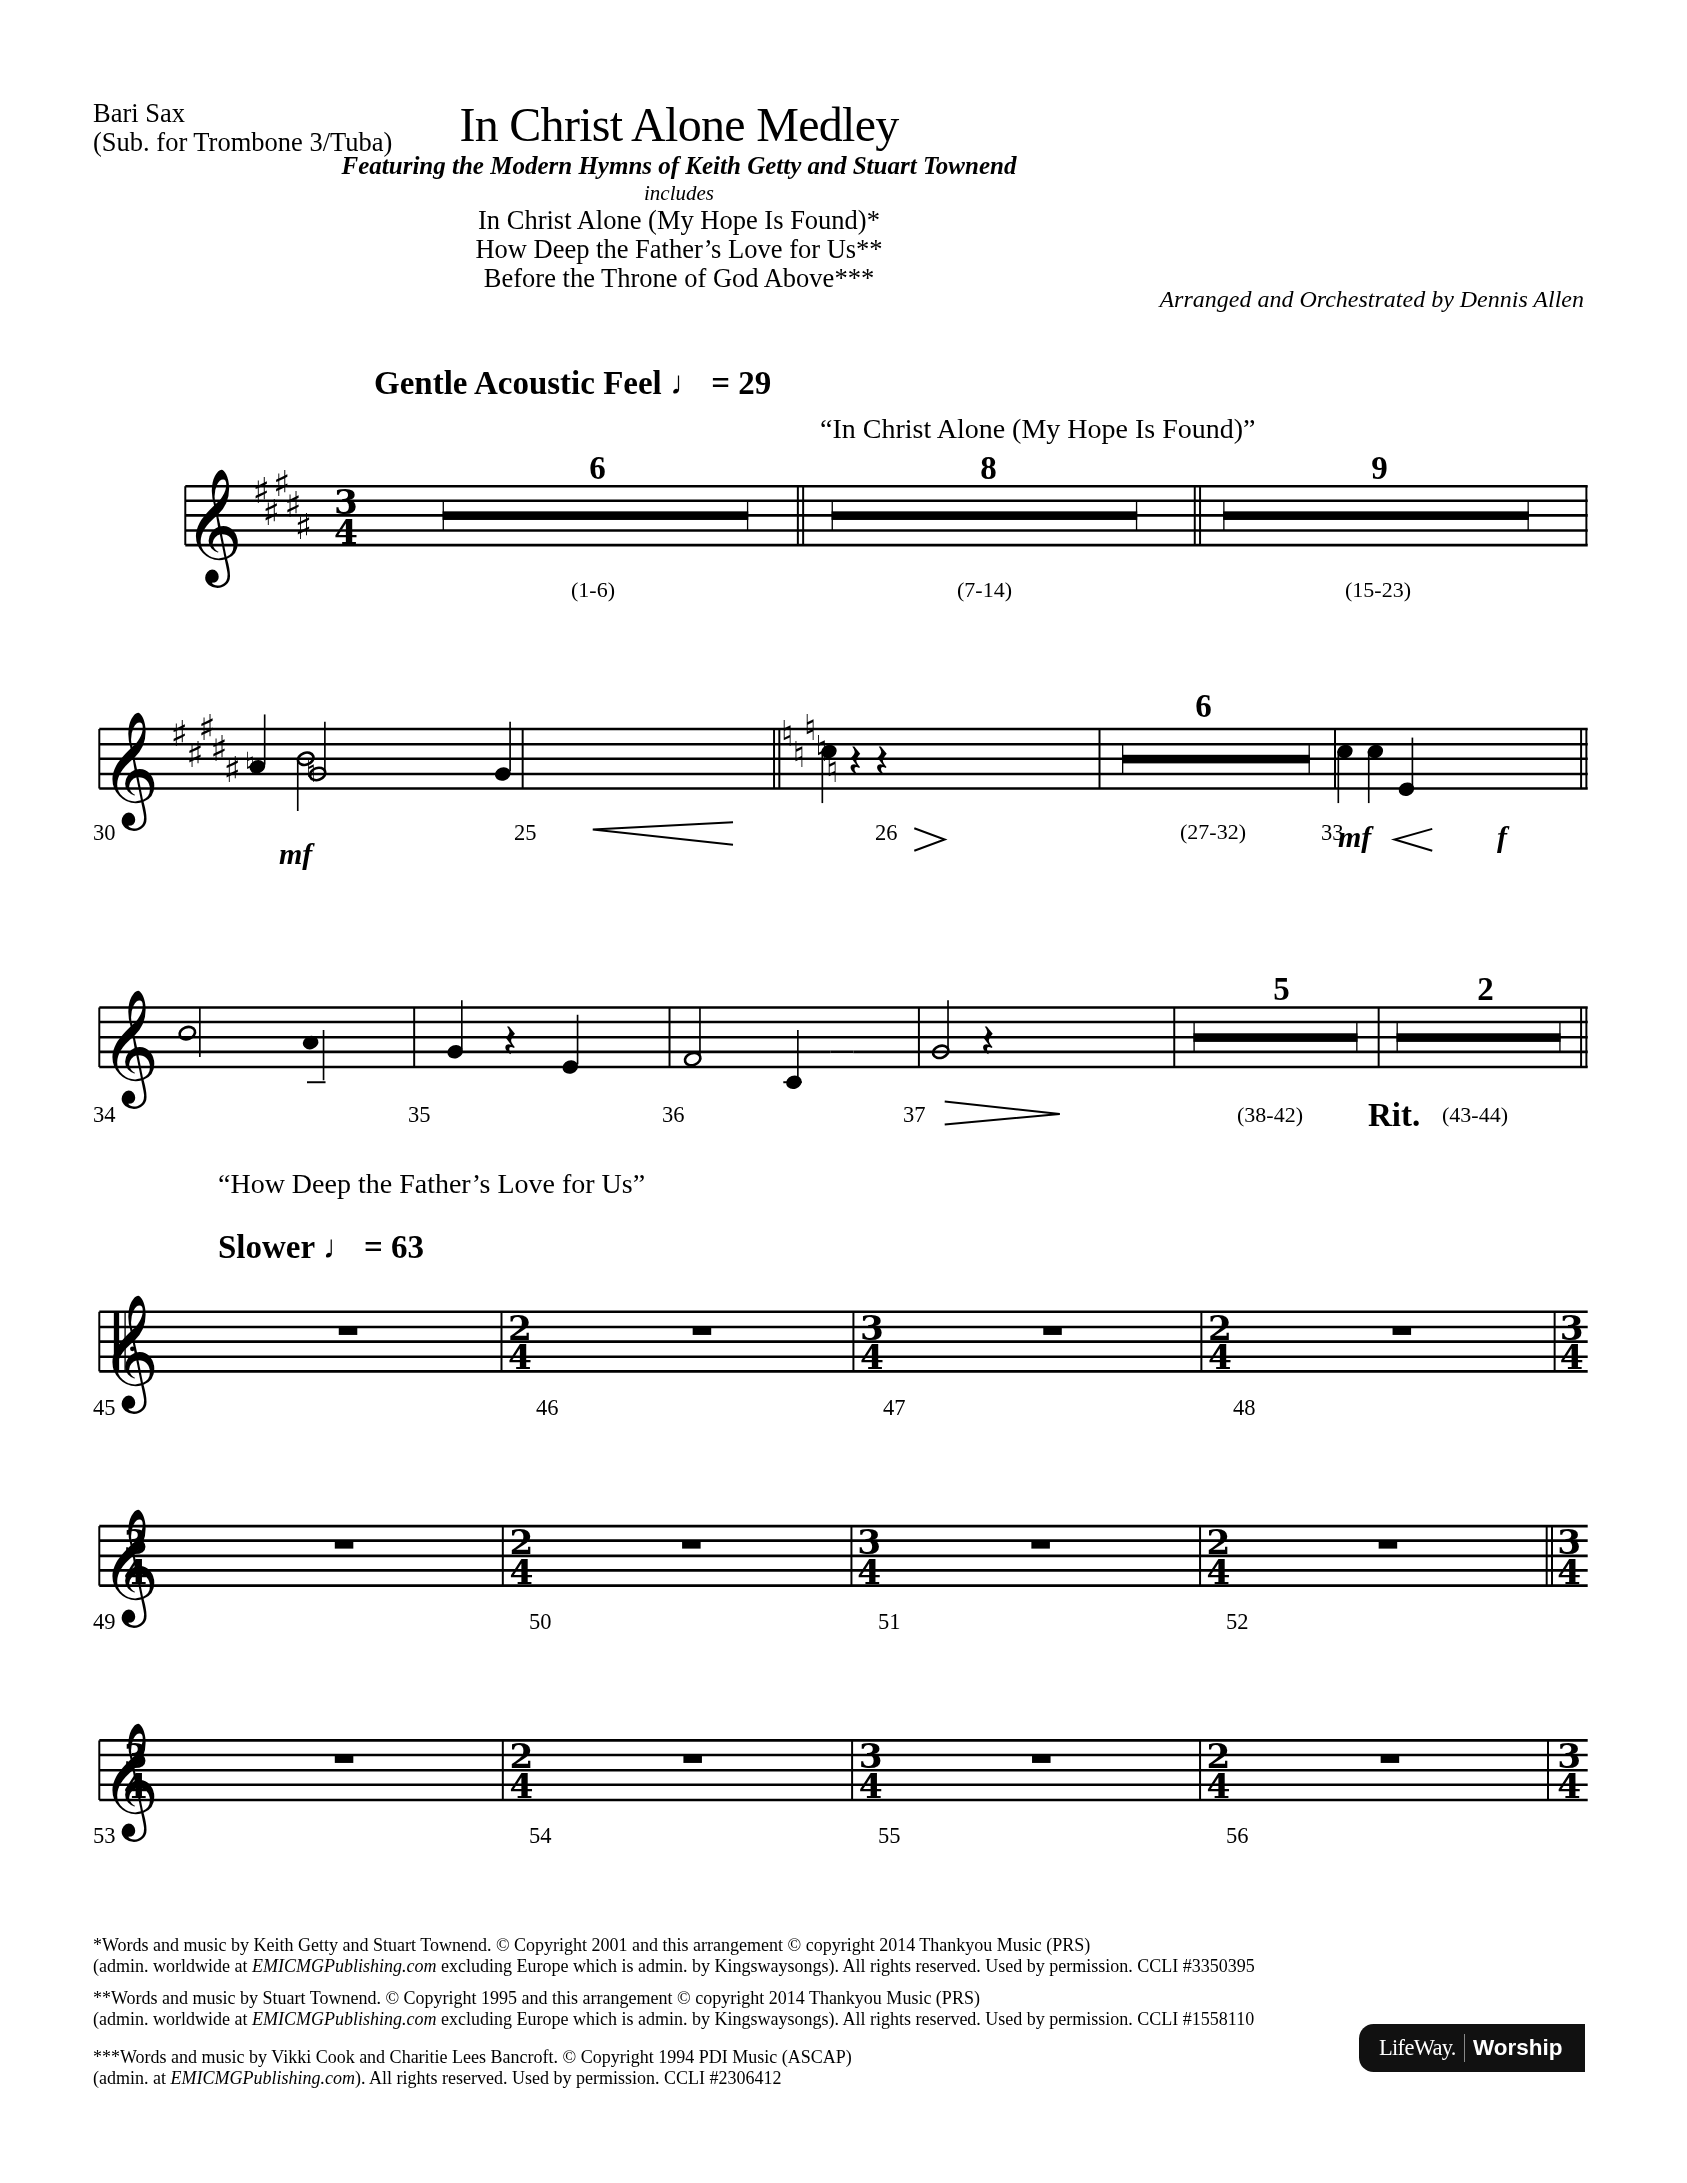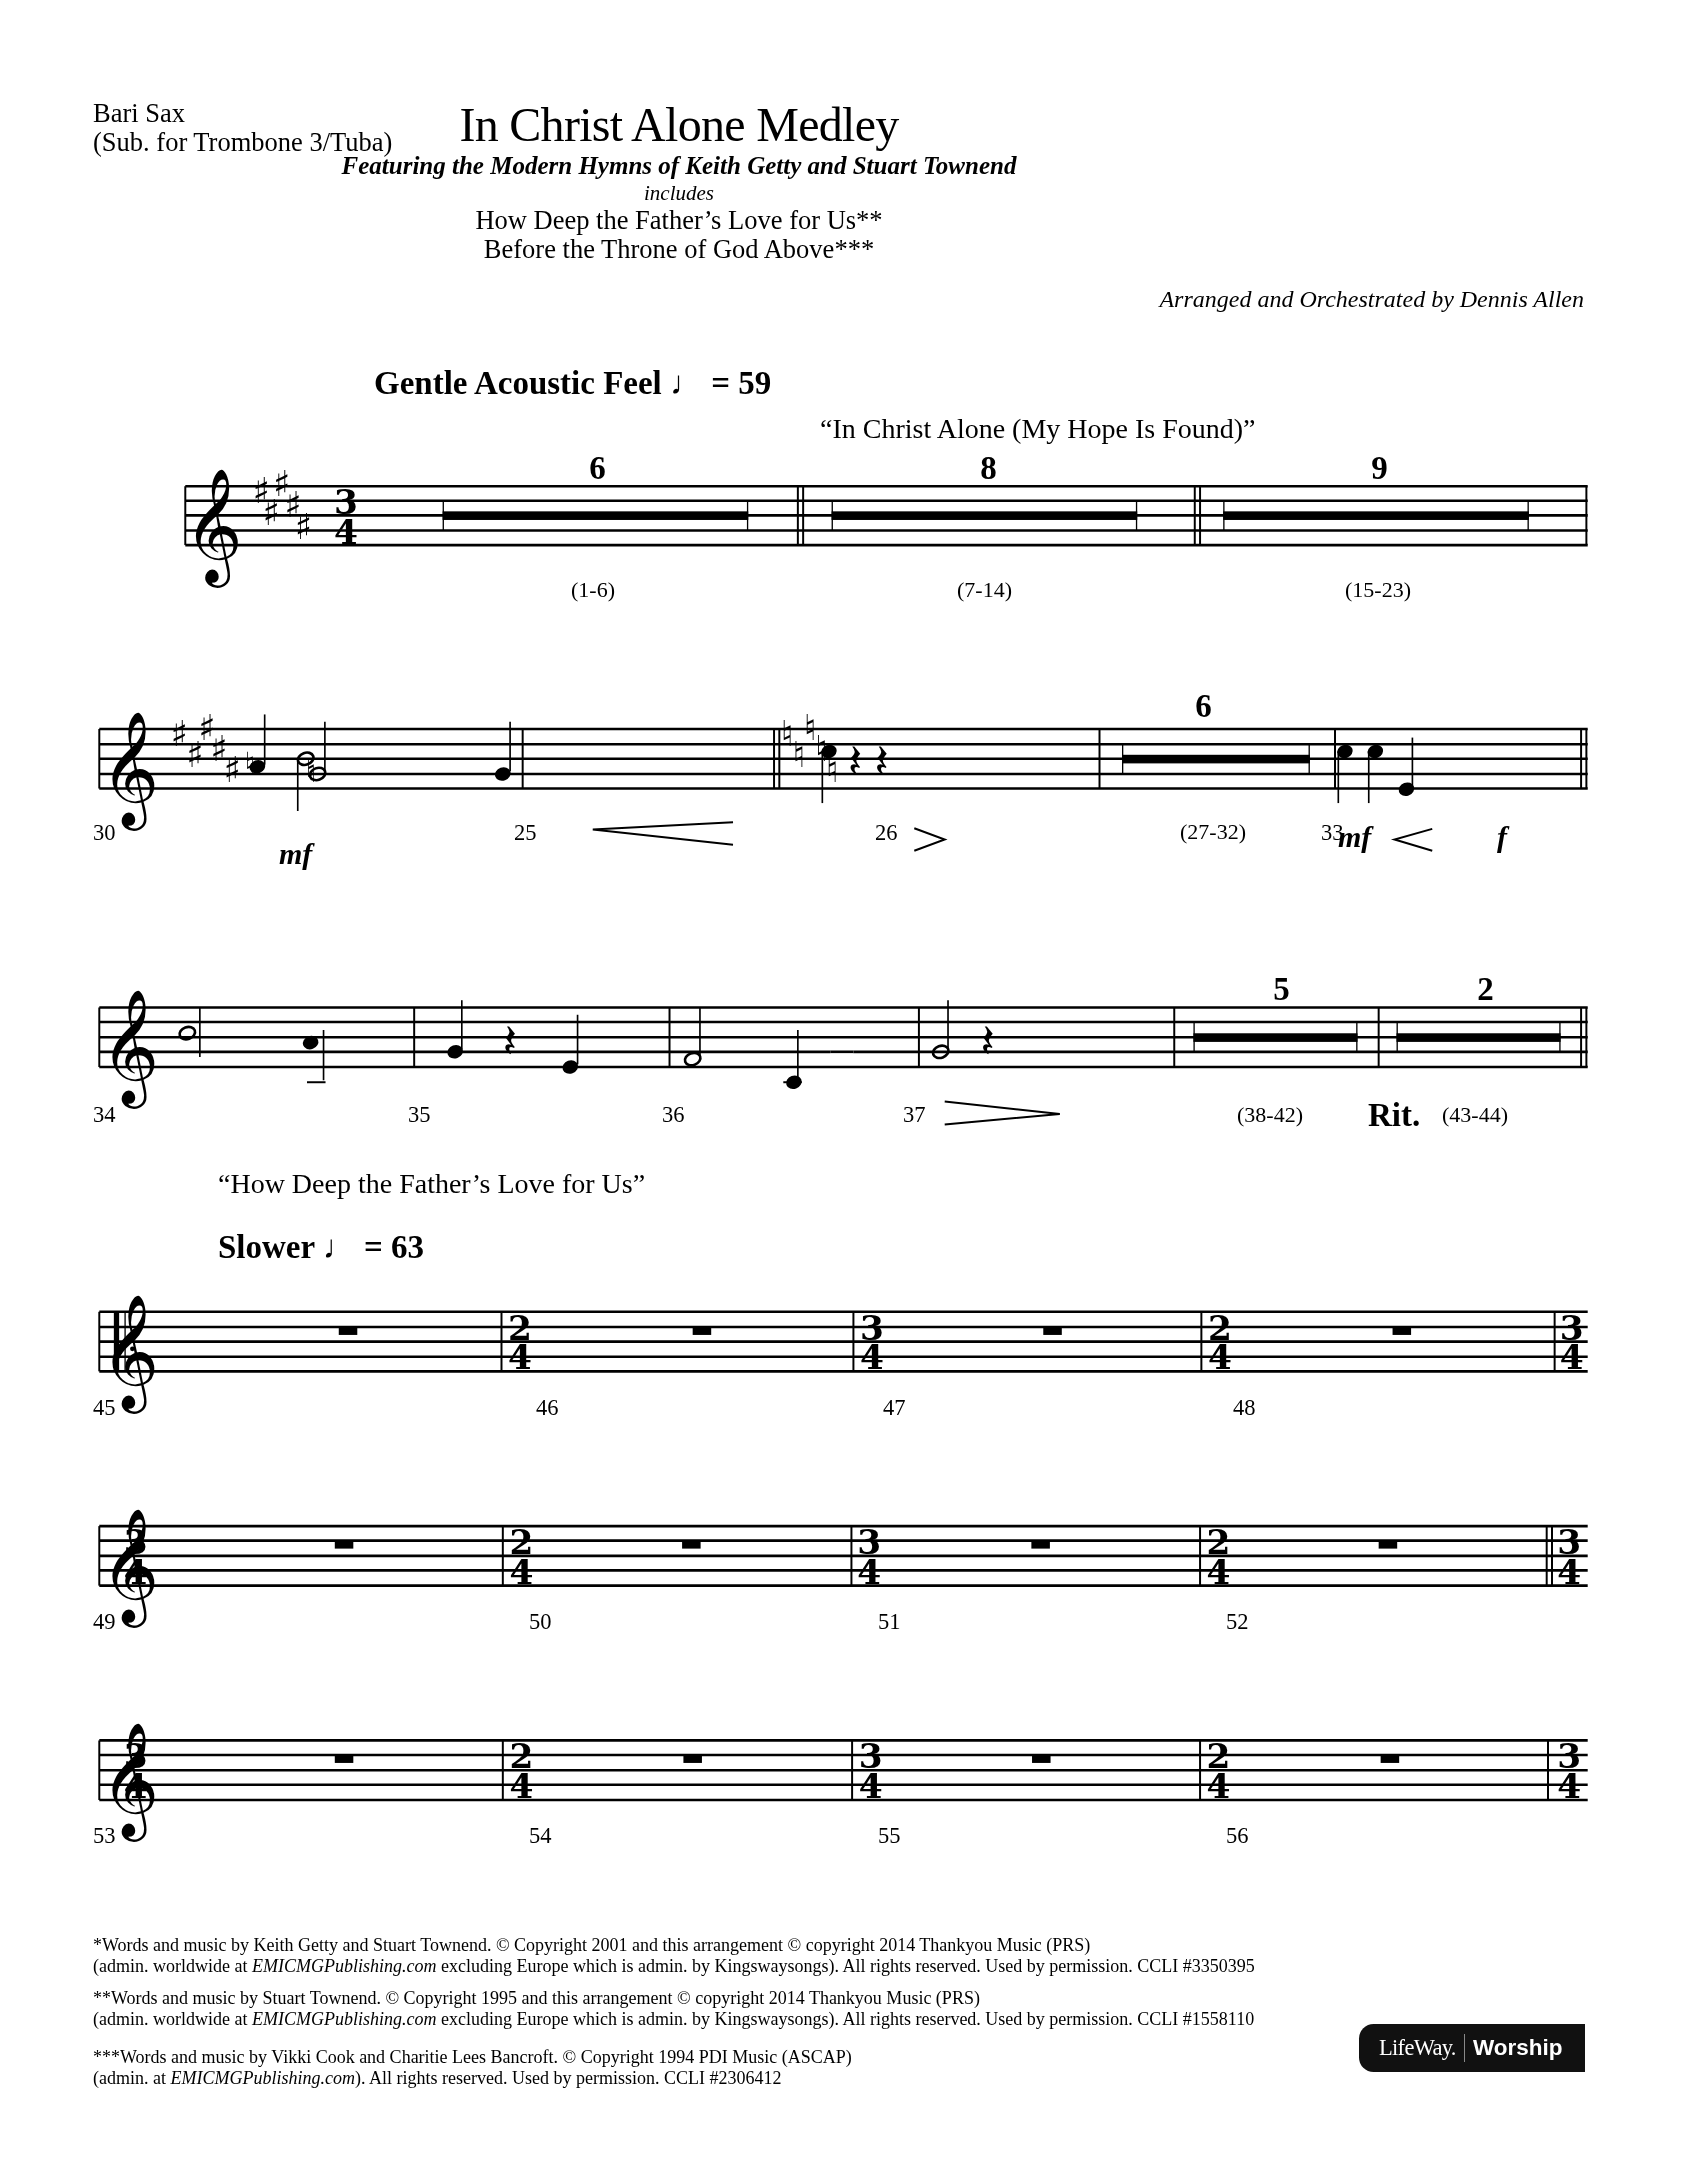--- a/index.html
+++ b/index.html
@@ -34,30 +34,31 @@
 
 <div class="abs instr">
   <div>Bari Sax</div>
   <div>(Sub. for Trombone 3/Tuba)</div>
 </div>
 
 <div class="abs title-block">
   <div class="title">In Christ Alone Medley</div>
   <div class="subtitle">Featuring the Modern Hymns of Keith Getty and Stuart Townend</div>
   <div class="includes">includes</div>
+  <div class="songline">In Christ Alone (My Hope Is Found)*</div>
   <div class="songline">How Deep the Father’s Love for Us**</div>
   <div class="songline">Before the Throne of God Above***</div>
 </div>
 
 <div class="abs arranger">Arranged and Orchestrated by Dennis Allen</div>
 
 <div class="abs tempo" style="left:374px; top:365px;">
   <span>Gentle Acoustic Feel</span>
   <span style="font-weight:normal;">♩</span>
-  <span>= 59</span>
+  <span>= 29</span>
 </div>
 <div class="abs songtitle" style="left:820px; top:413px;">“In Christ Alone (My Hope Is Found)”</div>
 
 <div class="abs songtitle" style="left:218px; top:1168px;">“How Deep the Father’s Love for Us”</div>
 <div class="abs tempo" style="left:218px; top:1229px;">
   <span>Slower</span>
   <span style="font-weight:normal;">♩</span>
   <span>= 63</span>
 </div>
 

